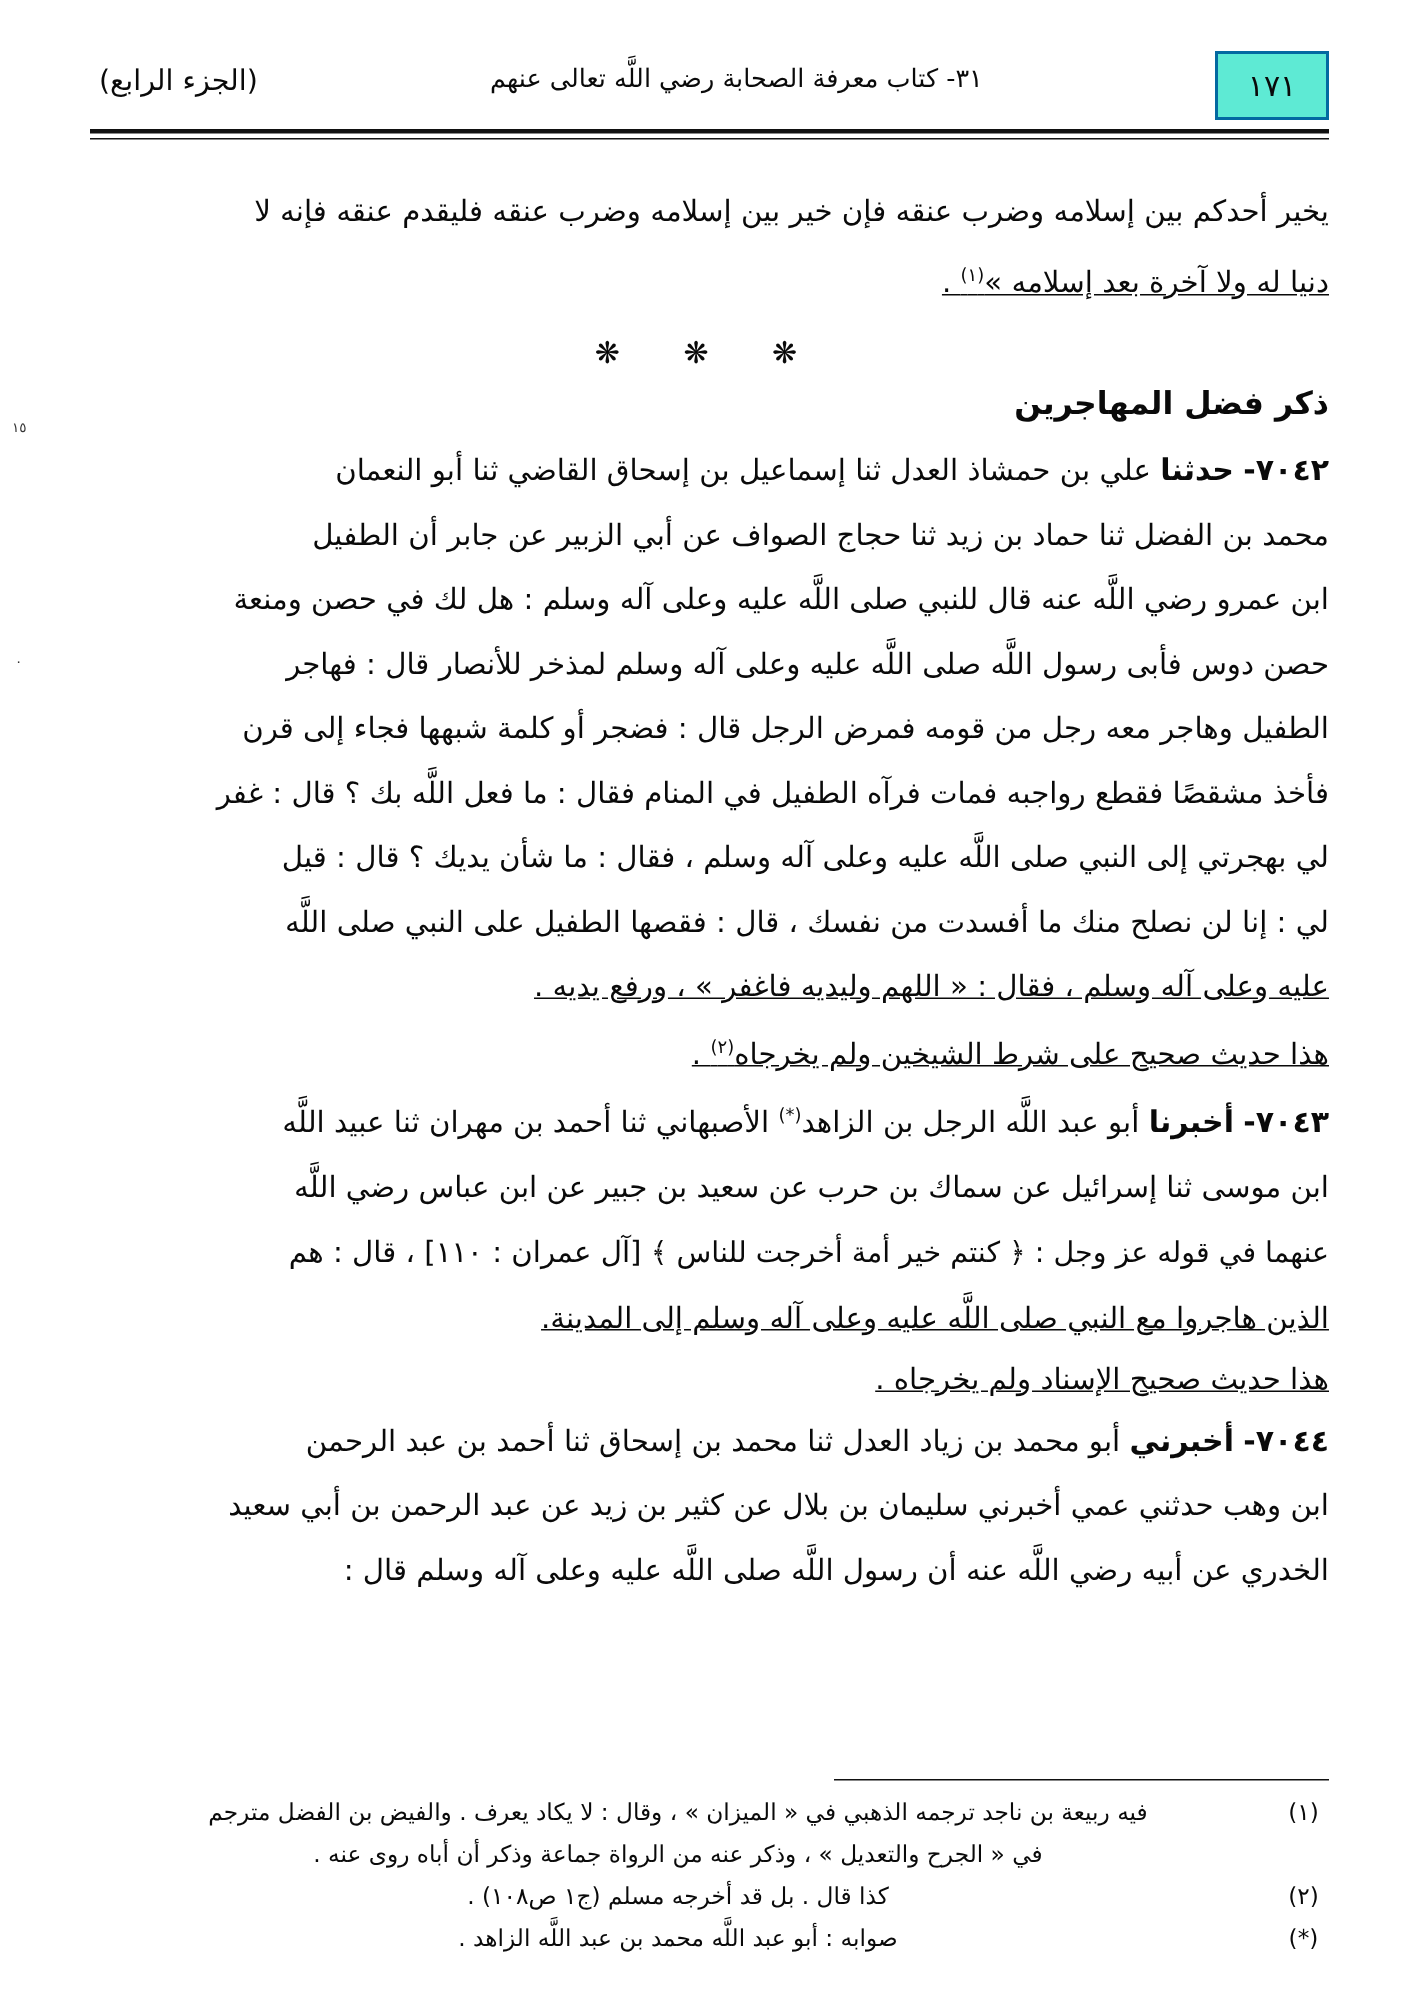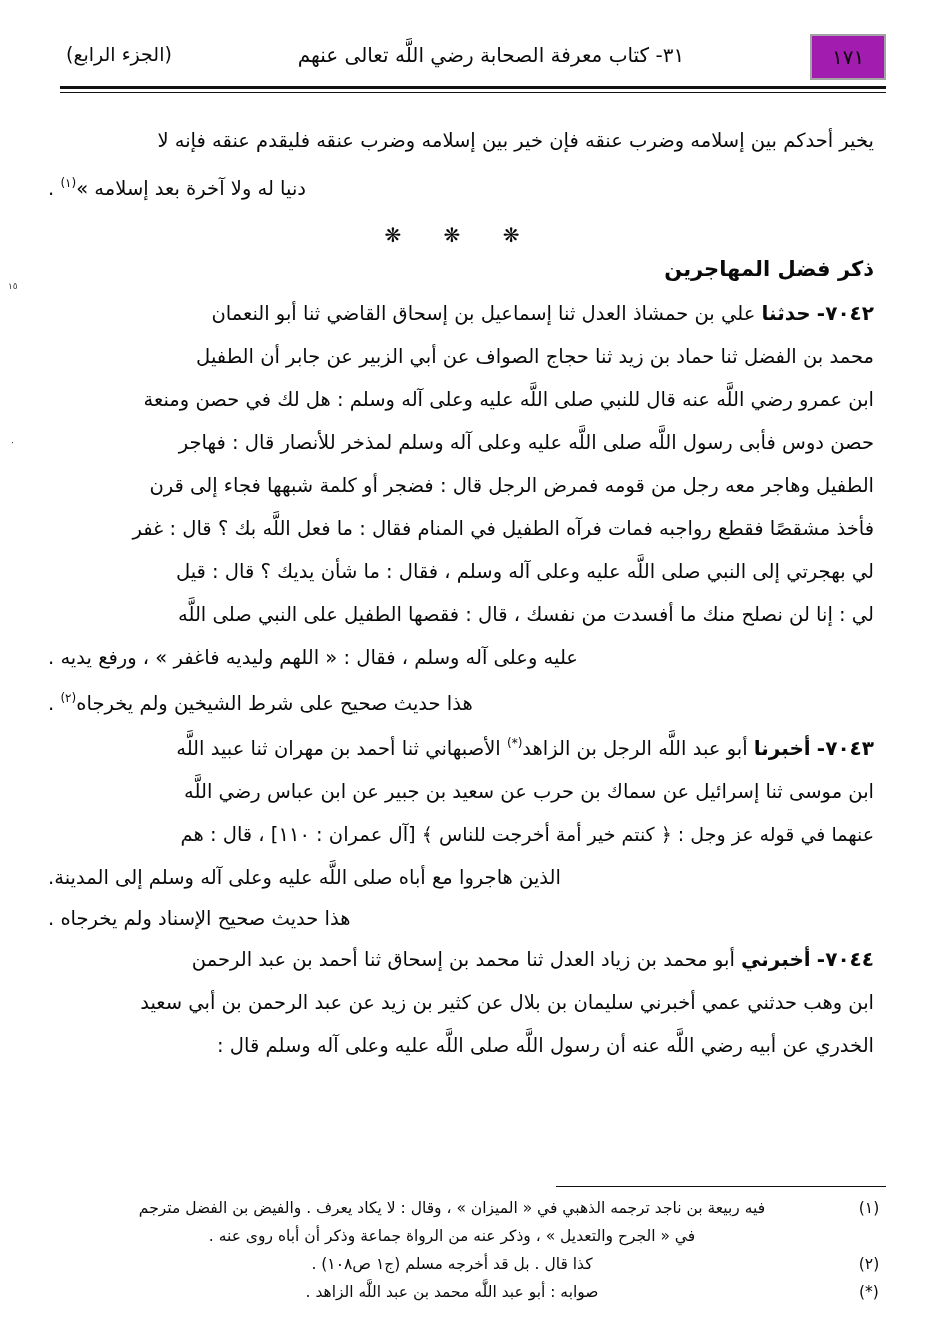--- a/index.html
+++ b/index.html
@@ -31,32 +31,32 @@
   .header-row {
     display: flex;
     flex-direction: row;
     align-items: flex-start;
     justify-content: space-between;
     height: 46px;
   }
   .page-number-box {
     width: 72px;
     height: 42px;
-    border: 2px solid #a3a3a3;
+    border: 2px solid #0369a1;
     display: flex;
     align-items: center;
     justify-content: center;
     font-size: 20px;
     letter-spacing: 1px;
-    background: #a21caf;
+    background: #5eead4;
   }
   .header-center {
     flex: 1;
     text-align: center;
-    font-size: 20px;
+    font-size: 17px;
     padding-top: 9px;
     white-space: nowrap;
   }
   .header-part {
     font-size: 19px;
     padding-top: 9px;
     white-space: nowrap;
     padding-left: 6px;
   }
   .header-rule {
@@ -69,21 +69,21 @@
   }
   .header-rule.thin {
     top: 58px;
     border-top: 1px solid #111;
   }
 
   
   .content {
     position: absolute;
     top: 120px;
-    right: 72px;
+    right: 60px;
     left: 60px;
     width: 826px;
   }
   p.body {
     margin: 0 0 2px 0;
     font-size: 19.5px;
     line-height: 41px;
     text-align: justify;
     text-align-last: center;
   }
@@ -100,24 +100,25 @@
     text-align: right;
     font-size: 21px;
     font-weight: bold;
     margin: 10px 0 12px 0;
   }
   .hadith-num {
     font-weight: bold;
     font-size: 20px;
   }
   .centered-line {
-    text-align: left;
+    text-align: right;
     font-size: 19.5px;
     line-height: 41px;
     margin: 0;
+    text-decoration: underline;
   }
   sup {
     font-size: 12px;
     vertical-align: super;
   }
   .quran {
     font-size: 19px;
   }
 
   
@@ -207,21 +208,21 @@
     <p class="centered-line"><span>عليه وعلى آله وسلم ، فقال : « اللهم وليديه فاغفر » ، ورفع يديه .</span></p>
     <p class="centered-line"><span>هذا حديث صحيح على شرط الشيخين ولم يخرجاه</span><sup>(٢)</sup><span> .</span></p>
 
     <p class="body justify-last-right">
       <span class="hadith-num">٧٠٤٣-</span>
       <span class="hadith-num">أخبرنا</span>
       <span>أبو عبد اللَّه الرجل بن الزاهد</span><sup>(*)</sup><span> الأصبهاني ثنا أحمد بن مهران ثنا عبيد اللَّه</span>
     </p>
     <p class="body justify-last-right"><span>ابن موسى ثنا إسرائيل عن سماك بن حرب عن سعيد بن جبير عن ابن عباس رضي اللَّه</span></p>
     <p class="body justify-last-right"><span class="quran">عنهما في قوله عز وجل : ﴿ كنتم خير أمة أخرجت للناس ﴾</span><span> [آل عمران : ١١٠] ، قال : هم</span></p>
-    <p class="centered-line"><span>الذين هاجروا مع أباه صلى اللَّه عليه وعلى آله وسلم إلى المدينة.</span></p>
+    <p class="centered-line"><span>الذين هاجروا مع النبي صلى اللَّه عليه وعلى آله وسلم إلى المدينة.</span></p>
     <p class="centered-line"><span>هذا حديث صحيح الإسناد ولم يخرجاه .</span></p>
 
     <p class="body justify-last-right">
       <span class="hadith-num">٧٠٤٤-</span>
       <span class="hadith-num">أخبرني</span>
       <span>أبو محمد بن زياد العدل ثنا محمد بن إسحاق ثنا أحمد بن عبد الرحمن</span>
     </p>
     <p class="body justify-last-right"><span>ابن وهب حدثني عمي أخبرني سليمان بن بلال عن كثير بن زيد عن عبد الرحمن بن أبي سعيد</span></p>
     <p class="body justify-last-right"><span>الخدري عن أبيه رضي اللَّه عنه أن رسول اللَّه صلى اللَّه عليه وعلى آله وسلم قال :</span></p>
   </div>

